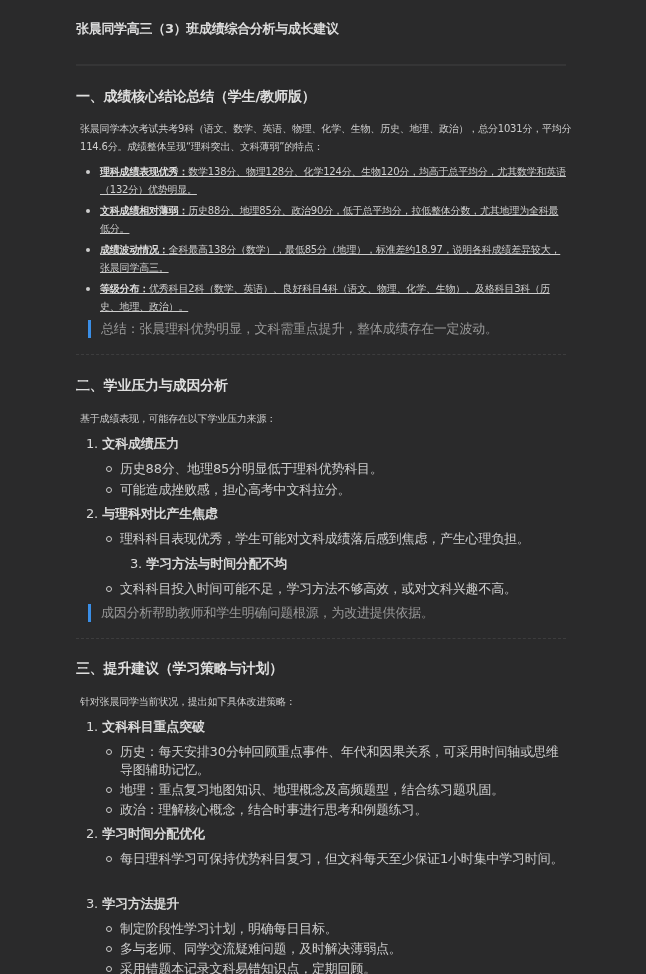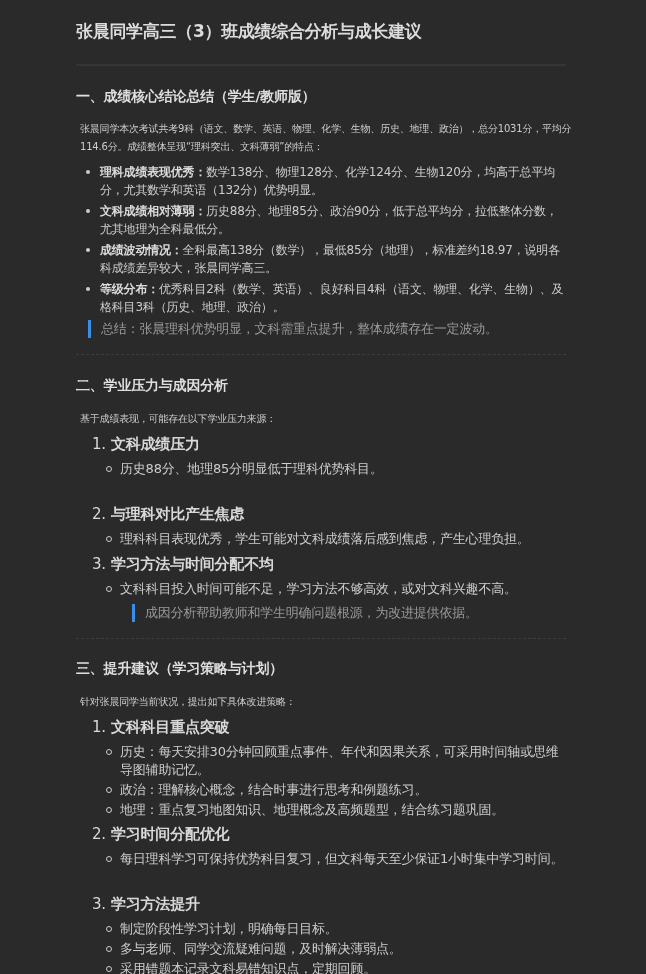--- a/index.html
+++ b/index.html
@@ -18,21 +18,21 @@
     position: absolute;
     left: 76px;
     top: 0;
     width: 490px;
   }
   .title {
     position: absolute;
     top: 20px;
     left: 0;
     margin: 0;
-    font-size: 17px;
+    font-size: 13px;
     font-weight: bold;
     color: #dcdcdc;
     white-space: nowrap;
     letter-spacing: -0.3px;
   }
   .hr {
     position: absolute;
     left: 0;
     width: 490px;
     height: 0;
@@ -65,25 +65,26 @@
     position: absolute;
     left: 0;
     width: 490px;
     margin: 0;
     padding: 0;
     list-style: none;
   }
   .bullets li {
     position: relative;
     padding-left: 24px;
-    font-size: 12px;
+    font-size: 10px;
     line-height: 18px;
     color: #cdcdcd;
     margin-bottom: 3px;
     letter-spacing: -0.2px;
+    text-decoration: underline;
   }
   .bullets li::before {
     content: "";
     position: absolute;
     left: 10px;
     top: 7px;
     width: 4px;
     height: 4px;
     border-radius: 50%;
     background: #cdcdcd;
@@ -96,22 +97,22 @@
     border-left: 3px solid #3a8ee6;
     padding-left: 10px;
     font-size: 13px;
     line-height: 18px;
     color: #9a9a9a;
     white-space: nowrap;
     letter-spacing: -0.2px;
   }
   .olhead {
     position: absolute;
-    left: 16px;
-    font-size: 15px;
+    left: 10px;
+    font-size: 13px;
     line-height: 18px;
     font-weight: bold;
     color: #d8d8d8;
     white-space: nowrap;
     letter-spacing: -0.2px;
   }
   .olhead .num { font-weight: normal; }
   .sub {
     position: absolute;
     left: 0;
@@ -159,43 +160,44 @@
 
   <div class="quote" style="top:320px;">总结：张晨理科优势明显，文科需重点提升，整体成绩存在一定波动。</div>
   <div class="hr" style="top:354px;"></div>
 
   <h2 class="h2" style="top:377px;">二、学业压力与成因分析</h2>
   <p class="p" style="top:410px;">基于成绩表现，可能存在以下学业压力来源：</p>
 
   <div class="olhead" style="top:435px;"><span class="num">1.</span> <span>文科成绩压力</span></div>
   <ul class="sub" style="top:460px;">
     <li>历史88分、地理85分明显低于理科优势科目。</li>
+    <li style="margin-top:3px;">可能造成挫败感，担心高考中文科拉分。</li>
   </ul>
 
   <div class="olhead" style="top:505px;"><span class="num">2.</span> <span>与理科对比产生焦虑</span></div>
   <ul class="sub" style="top:530px;">
     <li>理科科目表现优秀，学生可能对文科成绩落后感到焦虑，产生心理负担。</li>
   </ul>
 
-  <div class="olhead" style="top:555px;"><span class="num">3.</span> <span>学习方法与时间分配不均</span></div>
+  <div class="olhead" style="top:555px;margin-left:44px;"><span class="num">3.</span> <span>学习方法与时间分配不均</span></div>
   <ul class="sub" style="top:580px;">
     <li>文科科目投入时间可能不足，学习方法不够高效，或对文科兴趣不高。</li>
   </ul>
 
-  <div class="quote" style="top:604px;margin-left:44px;">成因分析帮助教师和学生明确问题根源，为改进提供依据。</div>
+  <div class="quote" style="top:604px;">成因分析帮助教师和学生明确问题根源，为改进提供依据。</div>
   <div class="hr" style="top:638px;"></div>
 
   <h2 class="h2" style="top:660px;">三、提升建议（学习策略与计划）</h2>
   <p class="p" style="top:693px;">针对张晨同学当前状况，提出如下具体改进策略：</p>
 
   <div class="olhead" style="top:718px;"><span class="num">1.</span> <span>文科科目重点突破</span></div>
   <ul class="sub" style="top:743px;">
     <li>历史：每天安排30分钟回顾重点事件、年代和因果关系，可采用时间轴或思维导图辅助记忆。</li>
+    <li style="margin-top:2px;">地理：重点复习地图知识、地理概念及高频题型，结合练习题巩固。</li>
     <li style="margin-top:2px;">政治：理解核心概念，结合时事进行思考和例题练习。</li>
-    <li style="margin-top:2px;">地理：重点复习地图知识、地理概念及高频题型，结合练习题巩固。</li>
   </ul>
 
   <div class="olhead" style="top:825px;"><span class="num">2.</span> <span>学习时间分配优化</span></div>
   <ul class="sub" style="top:850px;">
     <li>每日理科学习可保持优势科目复习，但文科每天至少保证1小时集中学习时间。</li>
   </ul>
 
   <div class="olhead" style="top:895px;"><span class="num">3.</span> <span>学习方法提升</span></div>
   <ul class="sub" style="top:920px;">
     <li>制定阶段性学习计划，明确每日目标。</li>

